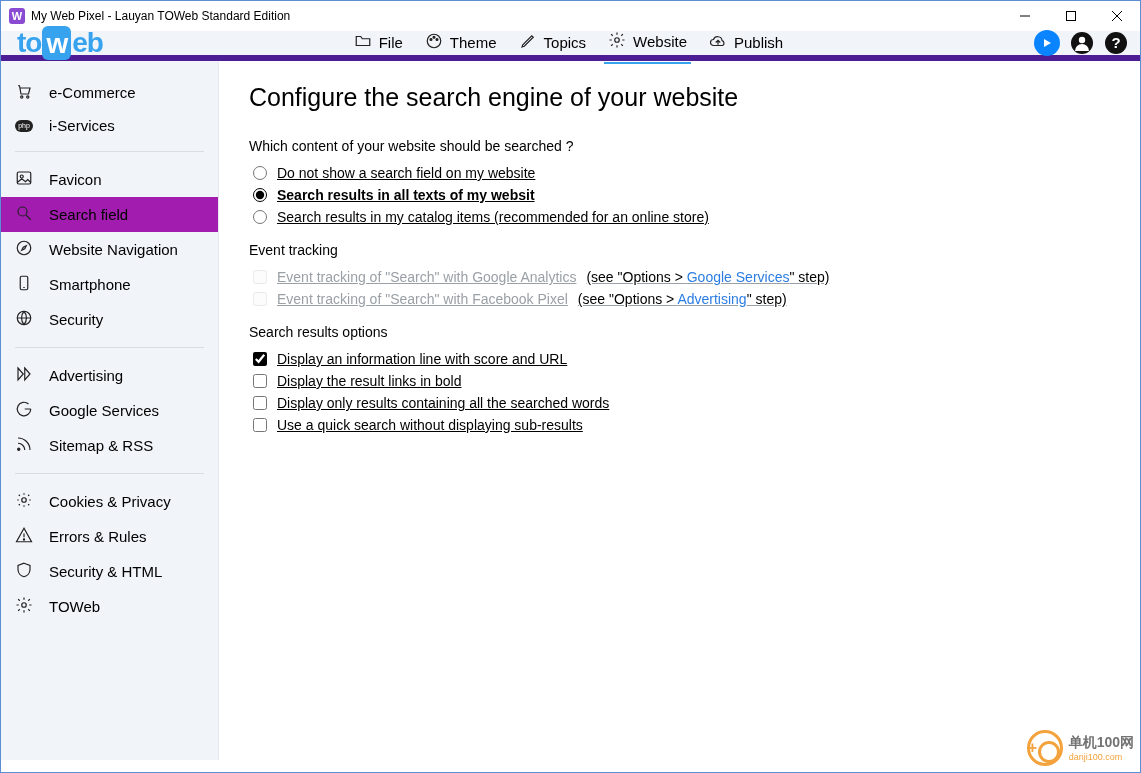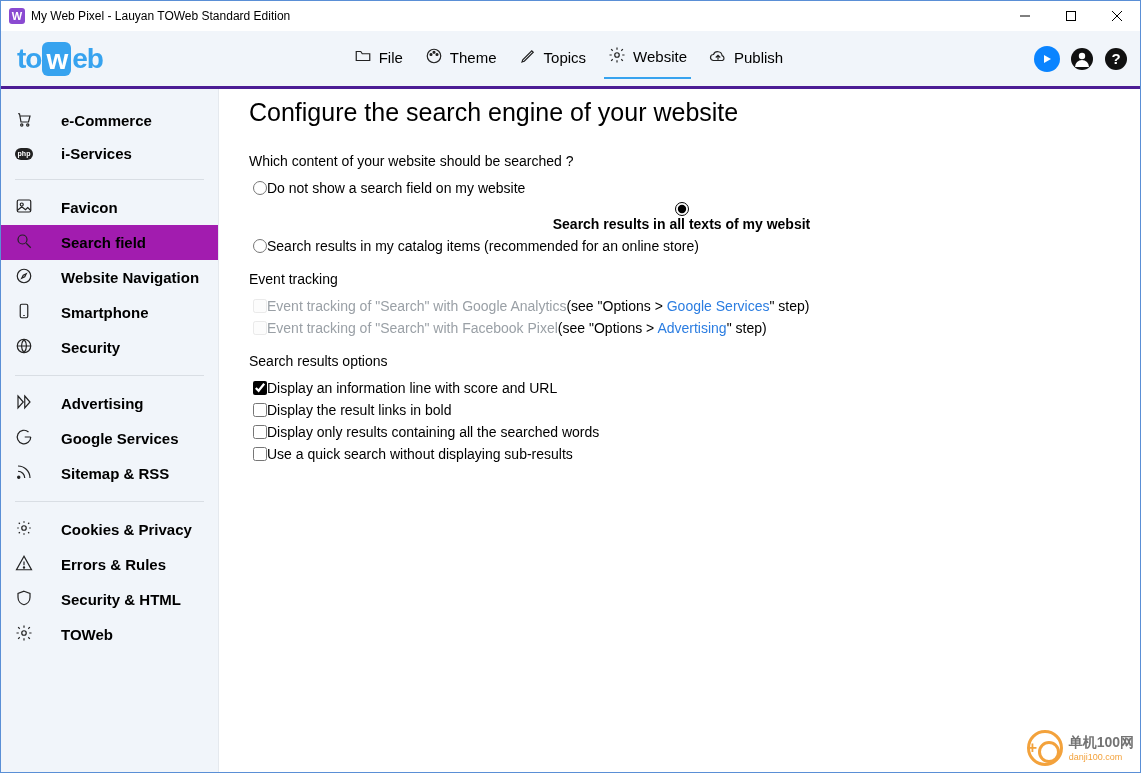--- a/index.html
+++ b/index.html
@@ -15,22 +15,22 @@
   .tb-icon {
     width:16px; height:16px; background:#8a4ad1; border-radius:3px;
     margin:0 6px 0 8px; display:flex; align-items:center; justify-content:center;
     color:#fff; font-size:11px; font-weight:bold;
   }
   .tb-title { font-size:12px; flex:1; }
   .tb-btn { width:46px; height:30px; display:flex; align-items:center; justify-content:center; }
   .tb-btn svg { width:10px; height:10px; stroke:#000; stroke-width:1; fill:none; }
   
   .topbar {
-    height:58px; background:#f1f5fa; display:flex; align-items:center;
-    border-bottom:3px solid #4c1d95; padding:0 12px 0 16px;
+    height:30px; background:#f1f5fa; display:flex; align-items:center;
+    border-bottom:6px solid #4c1d95; padding:0 12px 0 16px;
   }
   .logo { font-size:28px; font-weight:700; letter-spacing:-1px; display:flex; align-items:center; }
   .logo .t1 { color:#37a3ef; }
   .logo .box { background:#37a3ef; color:#fff; border-radius:6px; padding:2px 4px 0 4px; margin:0 1px; display:inline-flex; }
   .topnav { flex:1; display:flex; justify-content:center; gap:14px; }
   .topitem { display:flex; align-items:center; gap:7px; font-size:15px; padding:8px 4px 10px 4px; cursor:pointer; }
   .topitem.active { border-bottom:2px solid #37a3ef; }
   .topitem svg { width:18px; height:18px; stroke:#222; fill:none; stroke-width:1.6; }
   .right-icons { display:flex; gap:10px; align-items:center; }
   .play { width:26px; height:26px; border-radius:50%; background:#0a84ff; display:flex; align-items:center; justify-content:center; }
@@ -39,31 +39,31 @@
   .ric svg { width:24px; height:24px; fill:#111; }
   
   .main { display:flex; height:calc(100% - 30px - 42px); }
   .sidebar {
     width:218px; background:#f1f5fa; padding:10px 0; overflow:auto;
     border-right:1px solid #e5e9ee;
   }
   .side-group { padding:4px 0; }
   .side-sep { height:1px; background:#d9dee4; margin:6px 14px; }
   .side-item {
-    display:flex; align-items:center; gap:28px;
-    padding:7px 14px; font-size:15px; cursor:pointer;font-weight:bold;
+    display:flex; align-items:center; gap:16px;
+    padding:7px 14px; font-size:15px; cursor:pointer;
   }
   .side-item.active { background:#a21caf; }
   .side-item svg { width:18px; height:18px; stroke:#222; fill:none; stroke-width:1.6; flex-shrink:0; }
   .side-item .php { width:18px; height:12px; border-radius:6px; background:#222; color:#fff; font-size:7px; display:flex; align-items:center; justify-content:center; }
-  .content { flex:1; padding:9px 30px; overflow:auto; }
+  .content { flex:1; padding:22px 30px; overflow:auto; }
   h1 { font-size:25px; font-weight:400; margin:0 0 26px 0; }
   .sect-label { font-size:14px; margin:14px 0 8px 0; }
-  .opt-row { display:flex; align-items:center; gap:0; padding:3px 0 3px 4px; font-size:14px; }
-  .opt-row.bold { font-weight:700;flex-direction:column; }
+  .opt-row { display:flex; align-items:center; gap:10px; padding:3px 0 3px 4px; font-size:14px;text-decoration:underline; }
+  .opt-row.bold { font-weight:700; }
   .opt-row.disabled { color:#9aa0a6; }
   .opt-row input[type=radio],
   .opt-row input[type=checkbox] { width:14px; height:14px; margin:0; accent-color:#000; }
   .opt-row input[disabled] { opacity:0.45; }
   .hint { color:#000; }
   .link { color:#2b7de1; cursor:pointer; }
   
   .wm { position:absolute; right:6px; bottom:6px; display:flex; align-items:center; gap:6px; }
   .wm .c1 { width:36px; height:36px; border:3px solid #f3a23c; border-radius:50%; position:relative; }
   .wm .c1:before { content:""; position:absolute; left:8px; top:8px; width:16px; height:16px; border:3px solid #f3a23c; border-radius:50%; }

